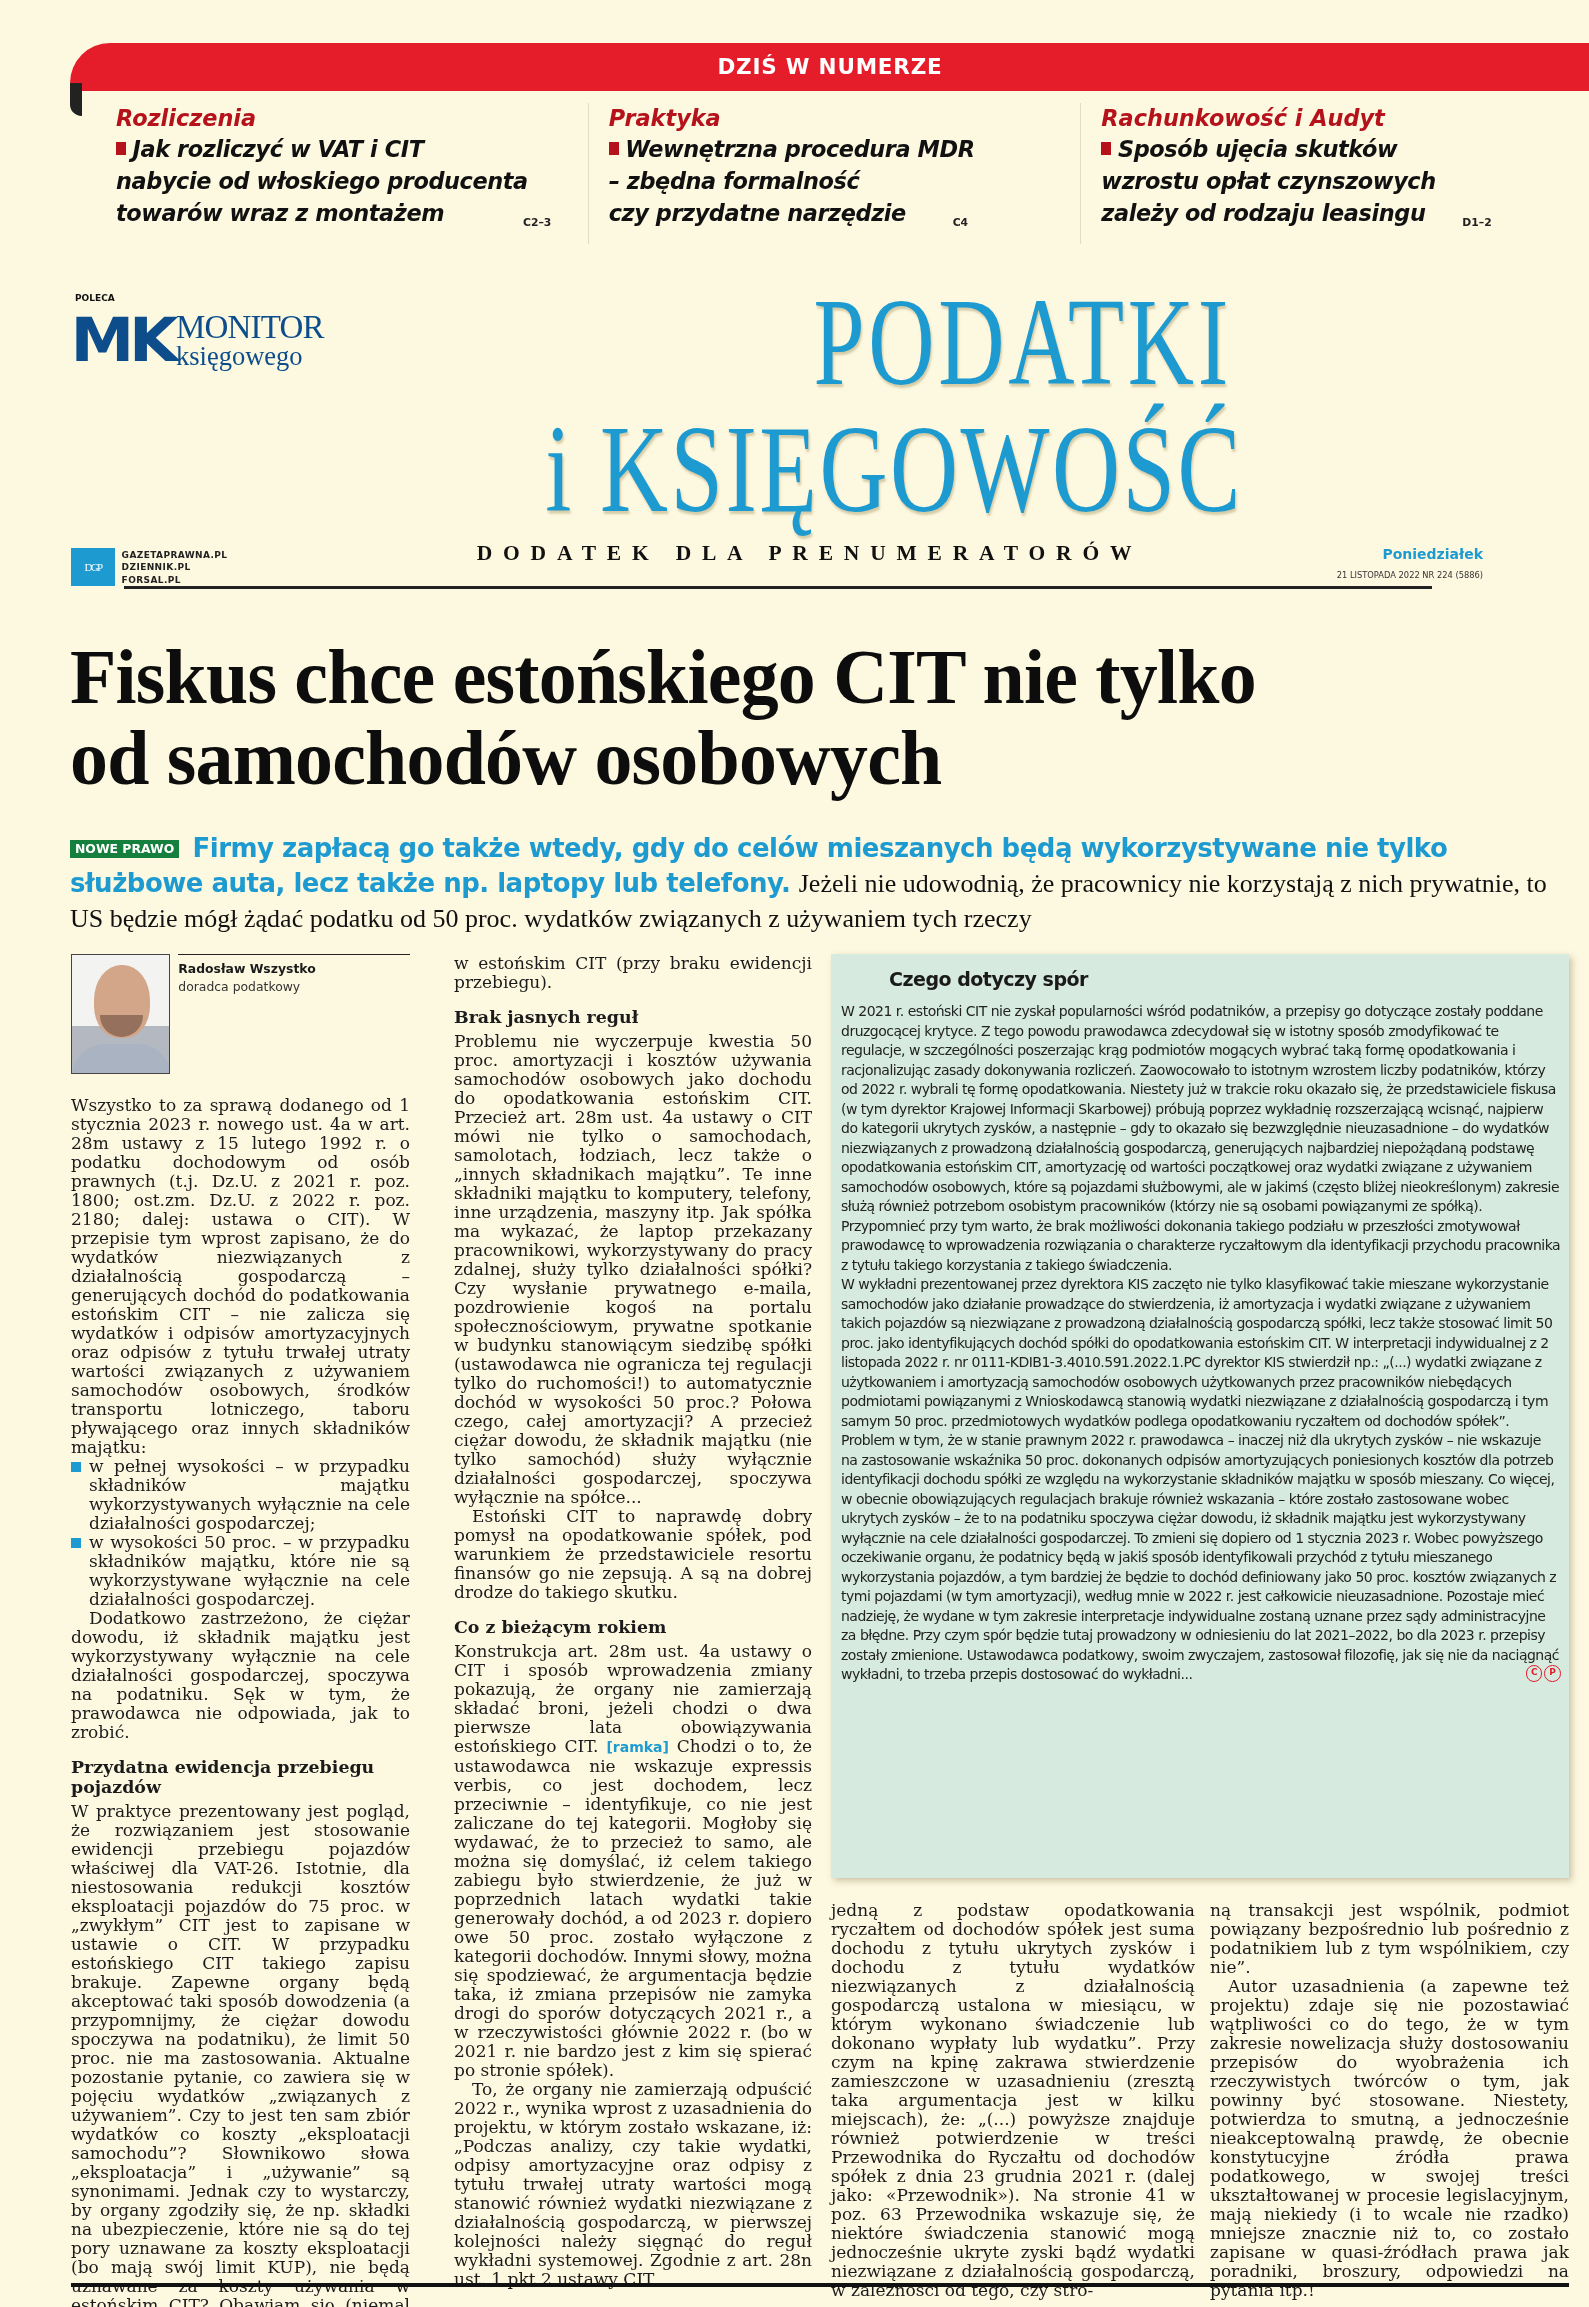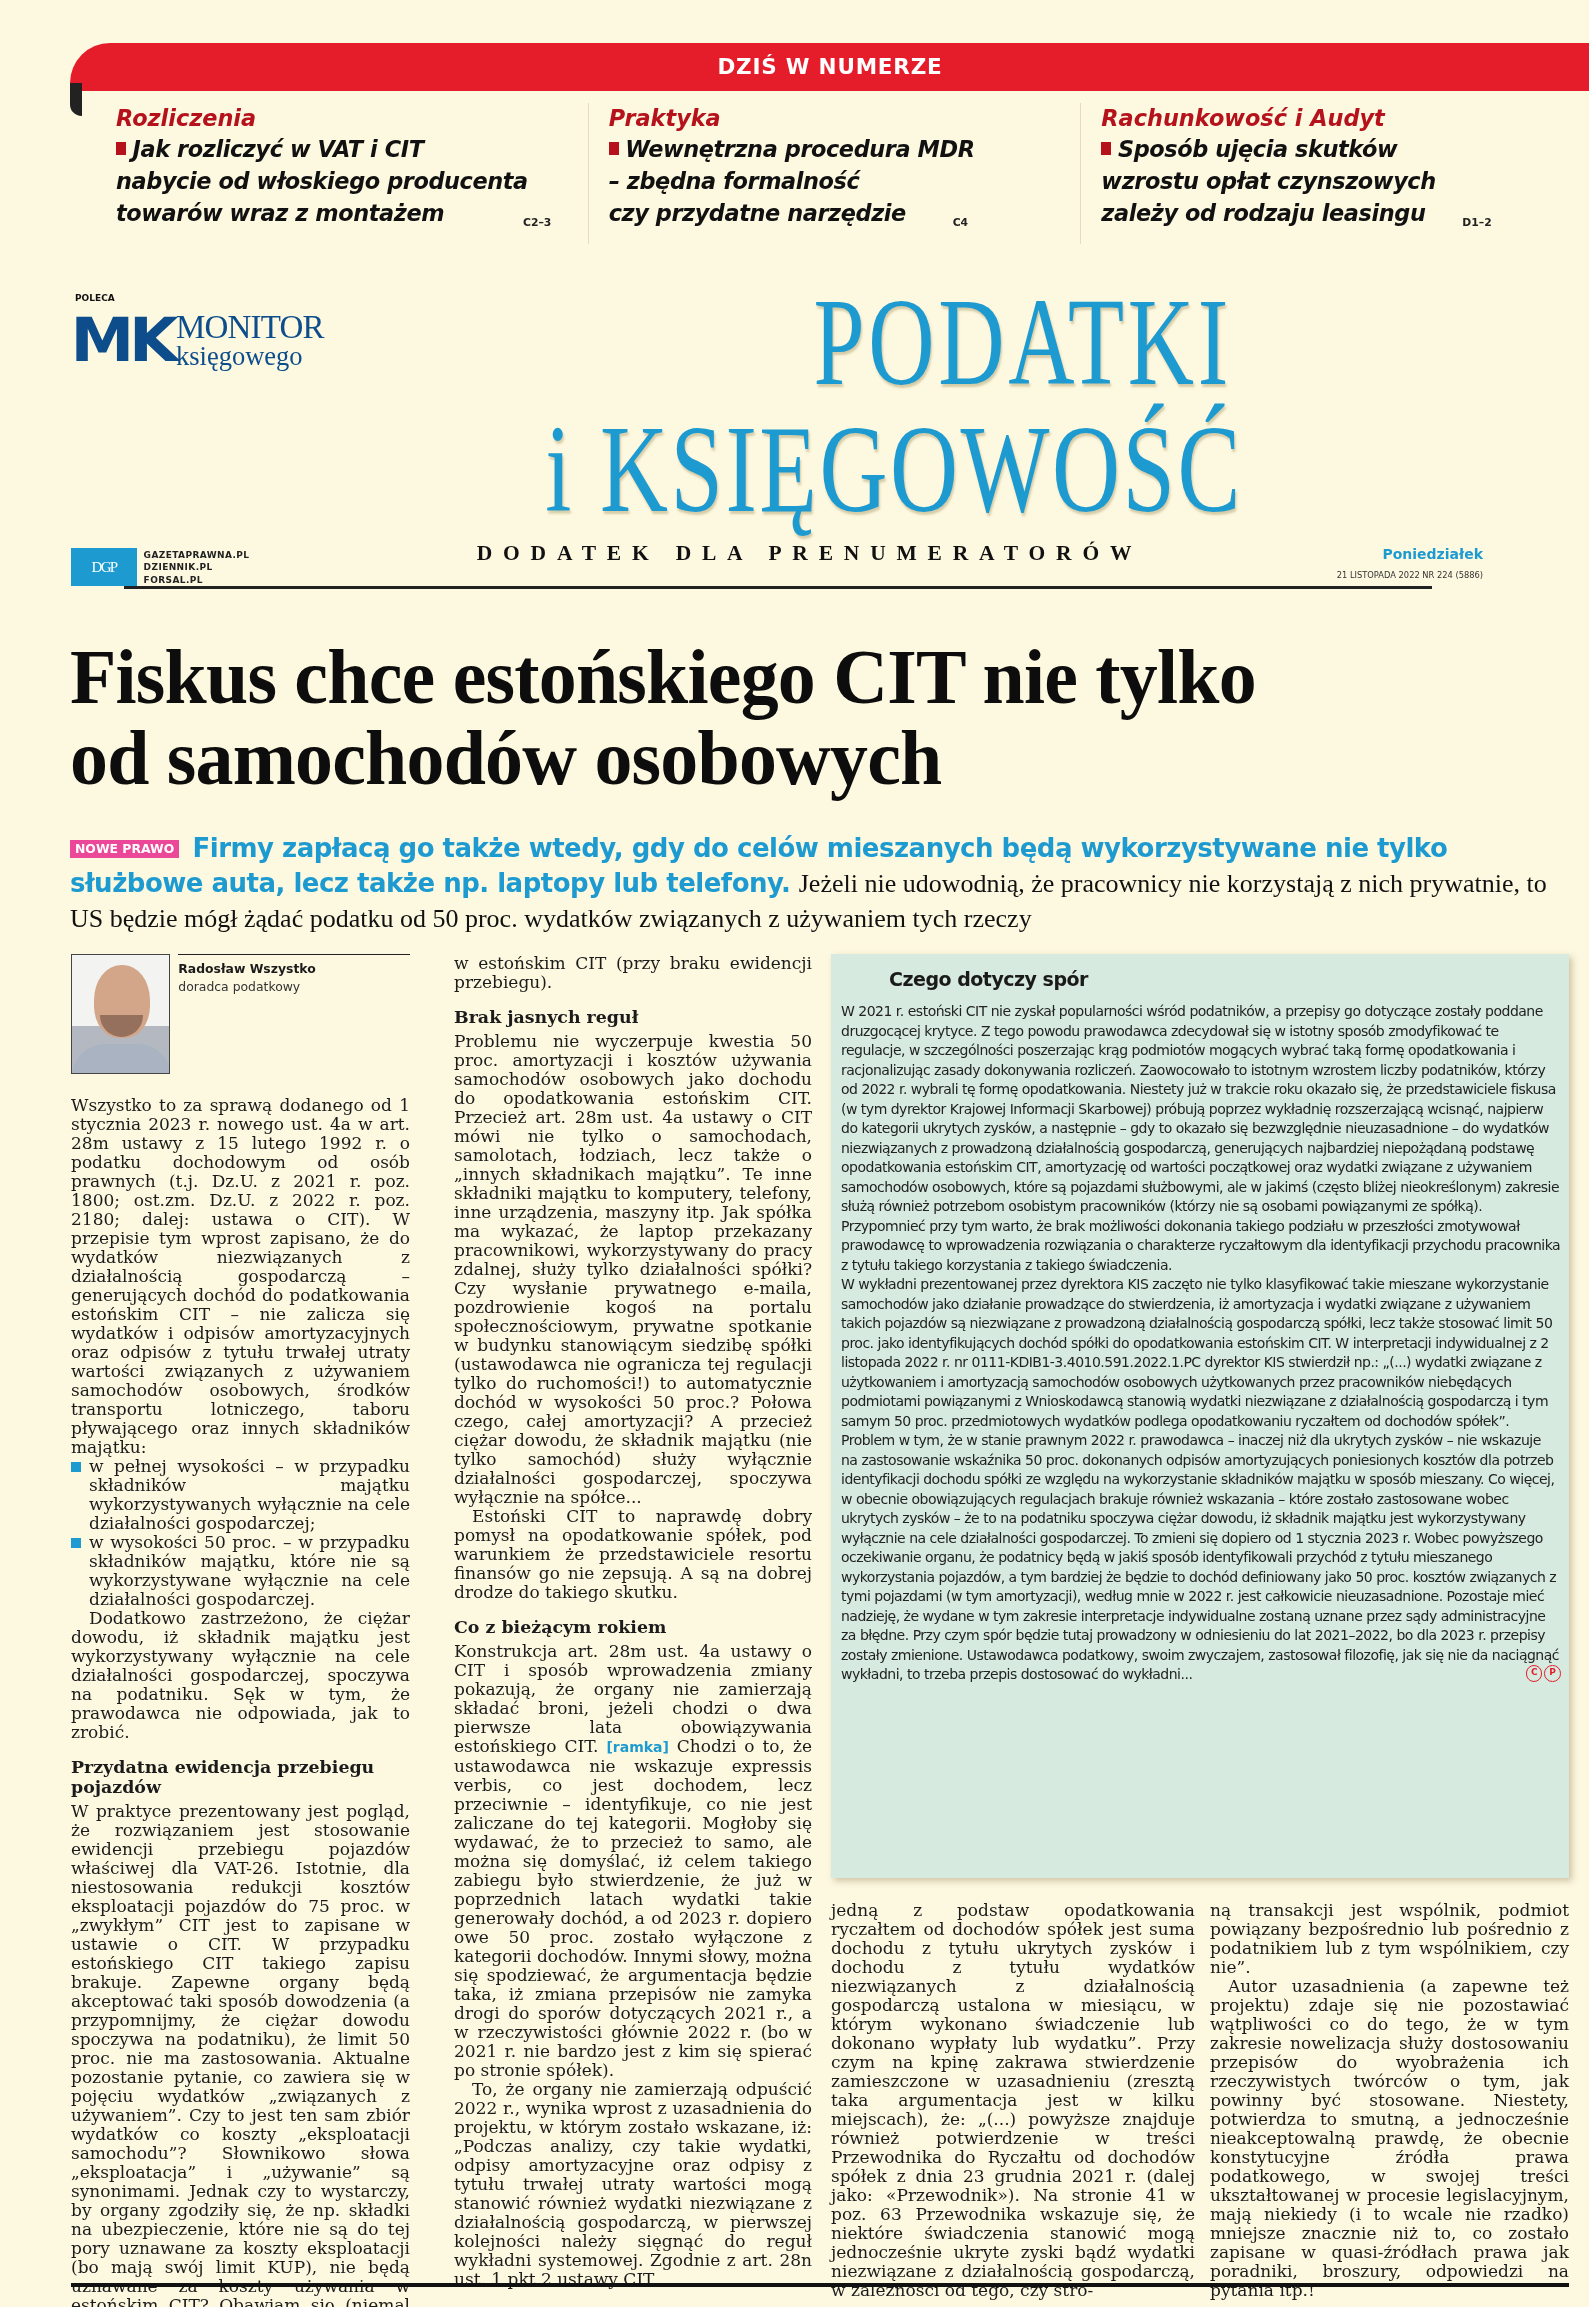--- a/index.html
+++ b/index.html
@@ -48,35 +48,35 @@
     text-shadow: 1.7px 2.5px 2.5px rgba(140,120,60,0.35);
   }
   .mast-title .t1 { font-size: 124px; line-height: 124px; letter-spacing: 5px; transform: scaleX(0.74); display: block; }
   .mast-title .t2 { font-size: 124px; line-height: 124px; letter-spacing: 3.3px; transform: scaleX(0.76); display: block; margin-top: 3.3px; }
   .mast-sub {
     position: absolute; left: 412px; top: 541px; width: 795px; text-align: center;
     font-family: "Liberation Serif", serif; font-weight: bold; font-size: 21.5px; letter-spacing: 10.8px; color: #111;
   }
 
   .dgp { position: absolute; left: 71px; top: 548px; display: flex; align-items: flex-end; }
-  .dgp-box { width: 66px; height: 38px; background: #1d9bd1; color: #fff; font-family: "Liberation Serif", serif; font-size: 15px; line-height: 38px; text-align: center; letter-spacing: -1.7px; }
+  .dgp-box { width: 44px; height: 38px; background: #1d9bd1; color: #fff; font-family: "Liberation Serif", serif; font-size: 11px; line-height: 38px; text-align: center; letter-spacing: -1.7px; }
   .dgp-links { margin-left: 6.6px; font-family: "DejaVu Sans", sans-serif; font-weight: bold; font-size: 9px; line-height: 12.4px; color: #222; letter-spacing: 0.4px; }
   .mast-rule { position: absolute; left: 124px; top: 586px; width: 1308px; height: 2.5px; background: #222; }
   .day { position: absolute; right: 106px; top: 546px; font-family: "DejaVu Sans", sans-serif; font-weight: bold; color: #1d9bd1; font-size: 14px; text-align: right; }
   .issue { position: absolute; right: 106px; top: 570px; font-family: "DejaVu Sans", sans-serif; color: #333; font-size: 8.3px; text-align: right; }
 
   
   .headline {
     position: absolute; left: 70px; top: 636px; width: 1490px;
     font-family: "Liberation Serif", serif; font-size: 79px; line-height: 81px; color: #0d0d0d;
     letter-spacing: -0.8px; transform-origin: left top; transform: scaleX(0.96);
   }
   .lead { position: absolute; left: 70px; top: 831px; width: 1482px; font-size: 26px; line-height: 35px; }
   .lead-tag {
-    display: inline-block; background: #ec4899; color: #fff; font-family: "DejaVu Sans", sans-serif;
+    display: inline-block; background: #15803d; color: #fff; font-family: "DejaVu Sans", sans-serif;
     font-weight: bold; font-size: 12.4px; line-height: 18px; padding: 0 5px; vertical-align: 4.1px; margin-right: 5px;
   }
   .lead-blue { font-family: "DejaVu Sans", sans-serif; font-weight: bold; color: #1d9bd1; letter-spacing: -0.5px; }
   .lead-black { font-family: "Liberation Serif", serif; color: #111; }
 
   
   .col { position: absolute; font-size: 17px; line-height: 19px; color: #1b1b1b; text-align: justify; hyphens: manual; }
   .col p { text-indent: 0; }
   .col p + p { text-indent: 18px; }
   .col h3 { font-family: "DejaVu Serif", serif; font-weight: bold; font-size: 17.4px; line-height: 20px; margin: 15px 0 5px; text-align: left; }

